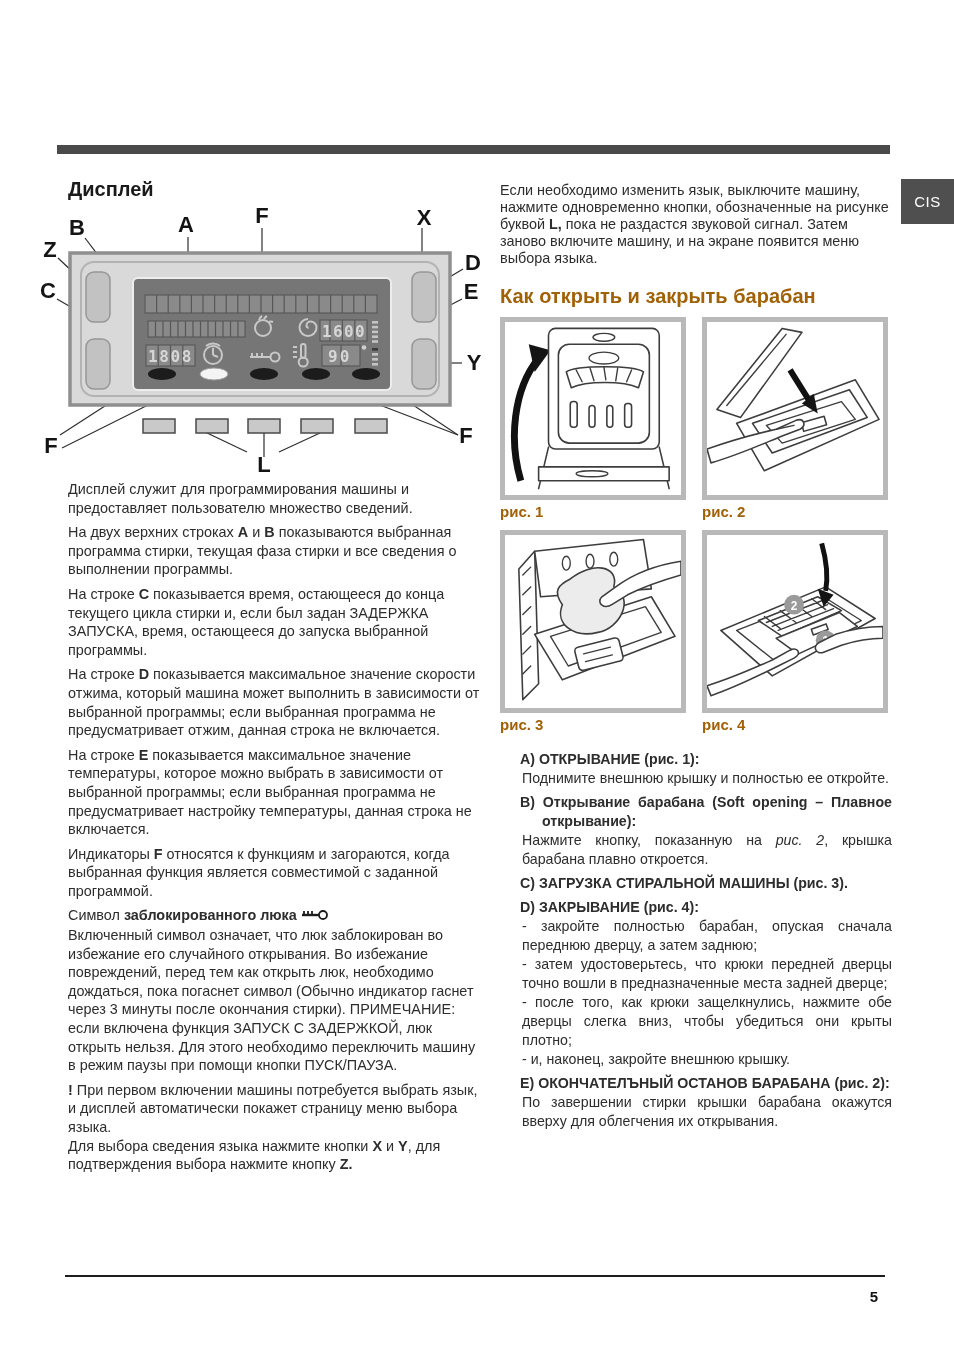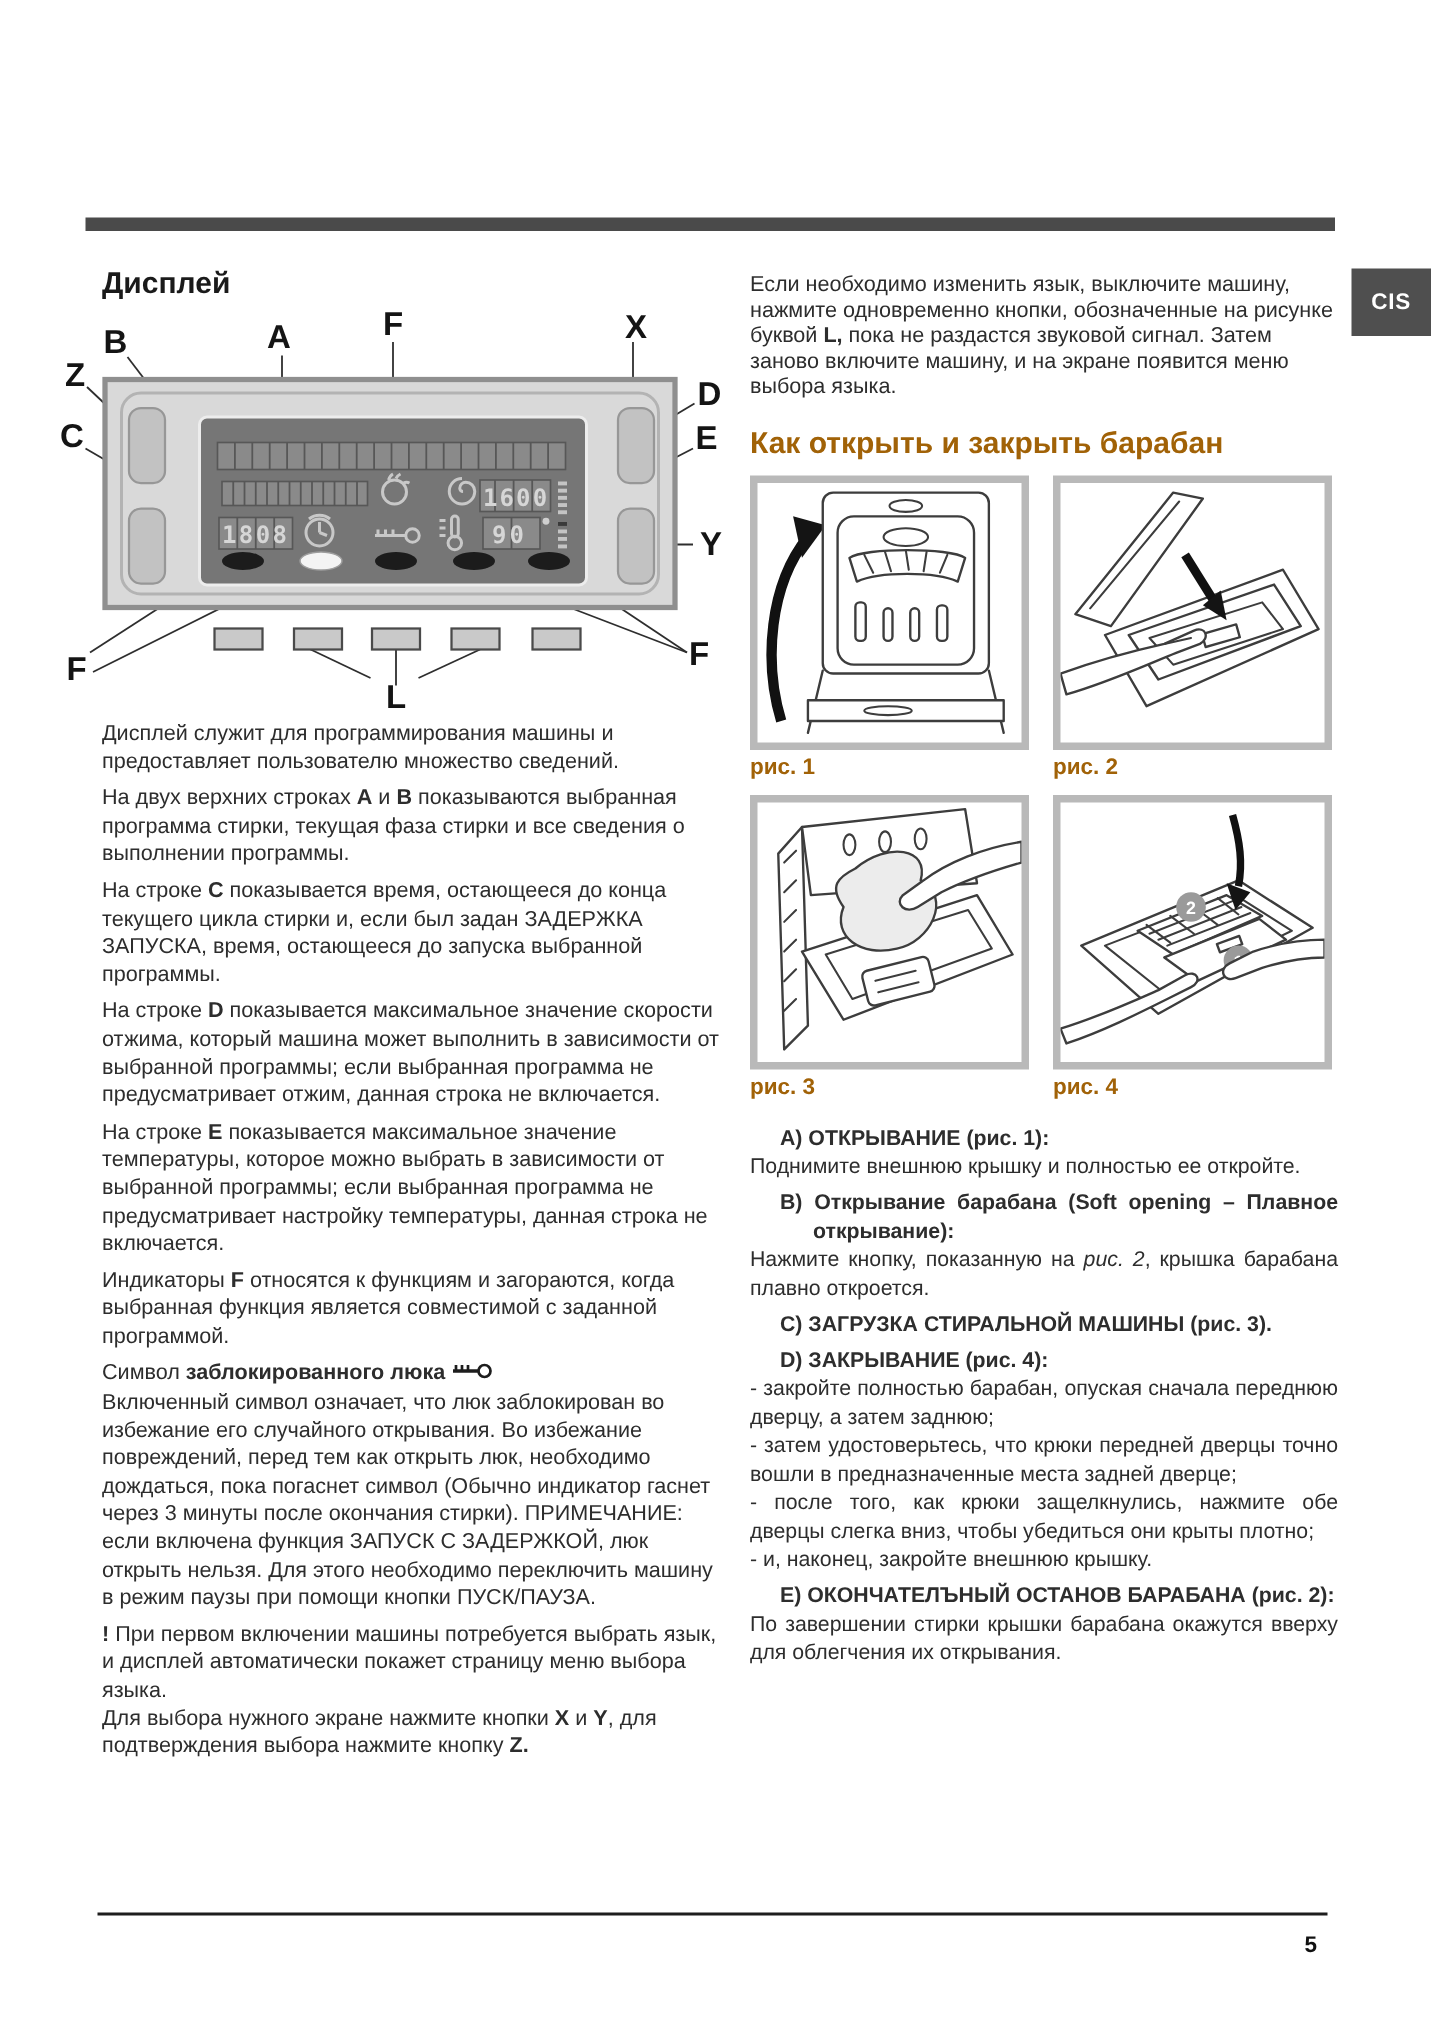--- a/index.html
+++ b/index.html
@@ -1,36 +1,36 @@
 <!DOCTYPE html>
 <html><head>
 <meta charset="utf-8">
 <style>
   html,body{margin:0;padding:0;background:#ffffff;}
   .page{position:relative;width:954px;height:1350px;background:#ffffff;overflow:hidden;
         font-family:"Liberation Sans",sans-serif;color:#2d2d2d;}
   .top-rule{position:absolute;left:57px;top:145px;width:833px;height:9px;background:#4a4a4a;}
   .cis-badge{position:absolute;left:901px;top:179px;width:53px;height:45px;background:#4f4f4f;
-             color:#fff;font-weight:bold;font-size:15px;display:flex;align-items:center;justify-content:center;
+             color:#fff;font-weight:normal;font-size:15px;display:flex;align-items:center;justify-content:center;
              letter-spacing:.5px;}
   .h1{position:absolute;left:68px;top:178px;font-size:20px;font-weight:bold;color:#1a1a1a;}
   .diagram{position:absolute;left:30px;top:195px;}
   .left-text{position:absolute;left:68px;top:480px;width:414px;font-size:14.4px;line-height:18.6px;}
   .left-text p{margin:0 0 6px 0;}
   .b{font-weight:bold;}
   .i{font-style:italic;}
   .keyicon-inline{display:inline-block;vertical-align:-1px;margin-left:4px;}
   .right-intro{position:absolute;left:500px;top:182px;width:390px;font-size:14.4px;line-height:17px;margin:0;}
   .h2{position:absolute;left:500px;top:285px;font-size:20px;font-weight:bold;color:#a16207;}
   .figbox{position:absolute;width:176px;height:173px;border:5px solid #b9b9b9;background:#fff;}
   .figcap{position:absolute;font-size:15px;font-weight:bold;color:#a16207;}
   .steps{position:absolute;left:500px;top:750px;width:392px;font-size:14.2px;line-height:19px;}
   .step{margin-bottom:5px;}
   .step-head{font-weight:bold;padding-left:22px;text-indent:-22px;text-align:justify;margin-left:20px;}
-  .step-body{text-align:justify;}
+  .step-body{margin-left:22px;text-align:justify;}
   .bottom-rule{position:absolute;left:65px;top:1275px;width:820px;height:2px;background:#1d1d1d;}
   .page-num{position:absolute;left:850px;top:1288px;width:28px;text-align:right;font-size:15px;font-weight:bold;color:#111;}
   svg text.lbl{font-family:"Liberation Sans",sans-serif;font-weight:bold;font-size:22px;fill:#141414;text-anchor:middle;}
   svg text.seg{font-family:"DejaVu Sans Mono",monospace;font-weight:bold;fill:#d6d6d6;}
   svg .ln{stroke:#2e2e2e;stroke-width:1.2;fill:none;}
   svg .cell{fill:#8a8a8a;stroke:#575757;stroke-width:1.1;}
   svg .lite{stroke:#c8c8c8;fill:none;stroke-width:2;}
   svg .art{stroke:#3d3d3d;fill:#ffffff;stroke-width:1.6;stroke-linejoin:round;stroke-linecap:round;}
   svg .artn{stroke:#3d3d3d;fill:none;stroke-width:1.4;stroke-linejoin:round;stroke-linecap:round;}
   svg .blk{fill:#141414;stroke:none;}
@@ -182,21 +182,21 @@
     <p><span>На строке </span><span class="b">E</span><span> показывается максимальное значение температуры, которое можно выбрать в зависимости от выбранной программы; если выбранная программа не предусматривает настройку температуры, данная строка не включается.</span></p>
     <p><span>Индикаторы </span><span class="b">F</span><span> относятся к функциям и загораются, когда выбранная функция является совместимой с заданной программой.</span></p>
     <p>
       <span><span>Символ </span><span class="b">заблокированного люка</span></span><span class="keyicon-inline"><svg width="27" height="12" viewBox="0 0 27 12">
             <path d="M1,6 L18,6" stroke="#1d1d1d" stroke-width="2.4" fill="none"></path>
             <path d="M3,6v-4 M7,6v-4 M11,6v-4" stroke="#1d1d1d" stroke-width="1.8" fill="none"></path>
             <circle cx="22" cy="6" r="4" stroke="#1d1d1d" stroke-width="1.8" fill="none"></circle>
           </svg></span><br>
       <span><span>Включенный символ означает, что люк заблокирован во избежание его случайного открывания. Во избежание повреждений, перед тем как открыть люк, необходимо дождаться, пока погаснет символ (Обычно индикатор гаснет через 3 минуты после окончания стирки). ПРИМЕЧАНИЕ: если включена функция ЗАПУСК С ЗАДЕРЖКОЙ, люк открыть нельзя. Для этого необходимо переключить машину в режим паузы при помощи кнопки ПУСК/ПАУЗА.</span></span>
     </p>
-    <p><span class="b">!</span><span> При первом включении машины потребуется выбрать язык, и дисплей автоматически покажет страницу меню выбора языка.</span><br><span>Для выбора нужного экране нажмите кнопки </span><span class="b">X</span><span> и </span><span class="b">Y</span><span>, для подтверждения выбора нажмите кнопку </span><span class="b">Z.</span></p>
+    <p><span class="b">!</span><span> При первом включении машины потребуется выбрать язык, и дисплей автоматически покажет страницу меню выбора языка.</span><br><span>Для выбора сведения языка нажмите кнопки </span><span class="b">X</span><span> и </span><span class="b">Y</span><span>, для подтверждения выбора нажмите кнопку </span><span class="b">Z.</span></p>
   </div>
 
   <p class="right-intro"><span>Если необходимо изменить язык, выключите машину, нажмите одновременно кнопки, обозначенные на рисунке буквой </span><span class="b">L,</span><span> пока не раздастся звуковой сигнал. Затем заново включите машину, и на экране появится меню выбора языка.</span></p>
   <div class="h2">Как открыть и закрыть барабан</div>
 
   <div class="figbox" style="left:500px;top:317px;">
     <svg width="176" height="173" viewBox="0 0 178 174">
       <path d="M16,160 C4,120 8,68 34,36" stroke="#111" stroke-width="7" fill="none"></path>
       <polygon class="blk" points="24,22 46,28 30,50"></polygon>
       <path class="art" d="M44,126 L34,168 M156,126 L166,168"></path>

